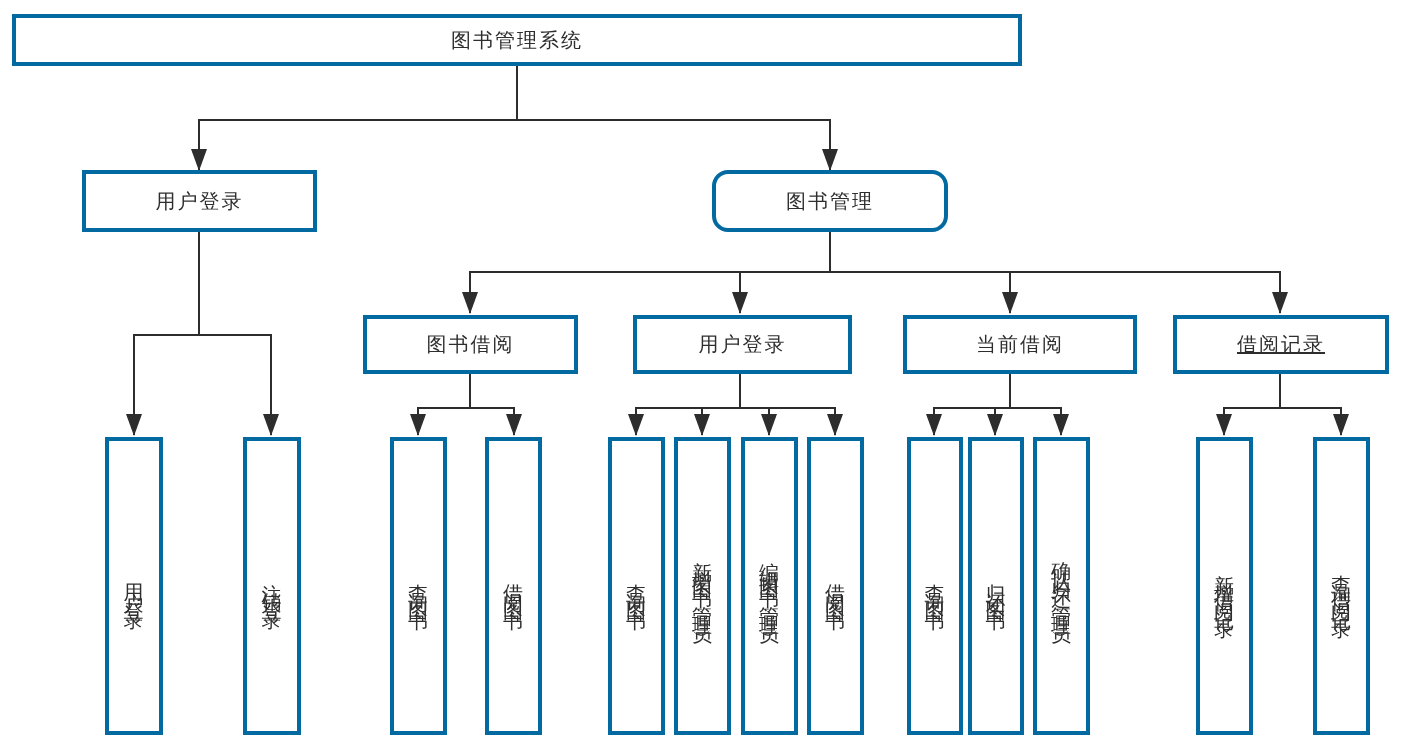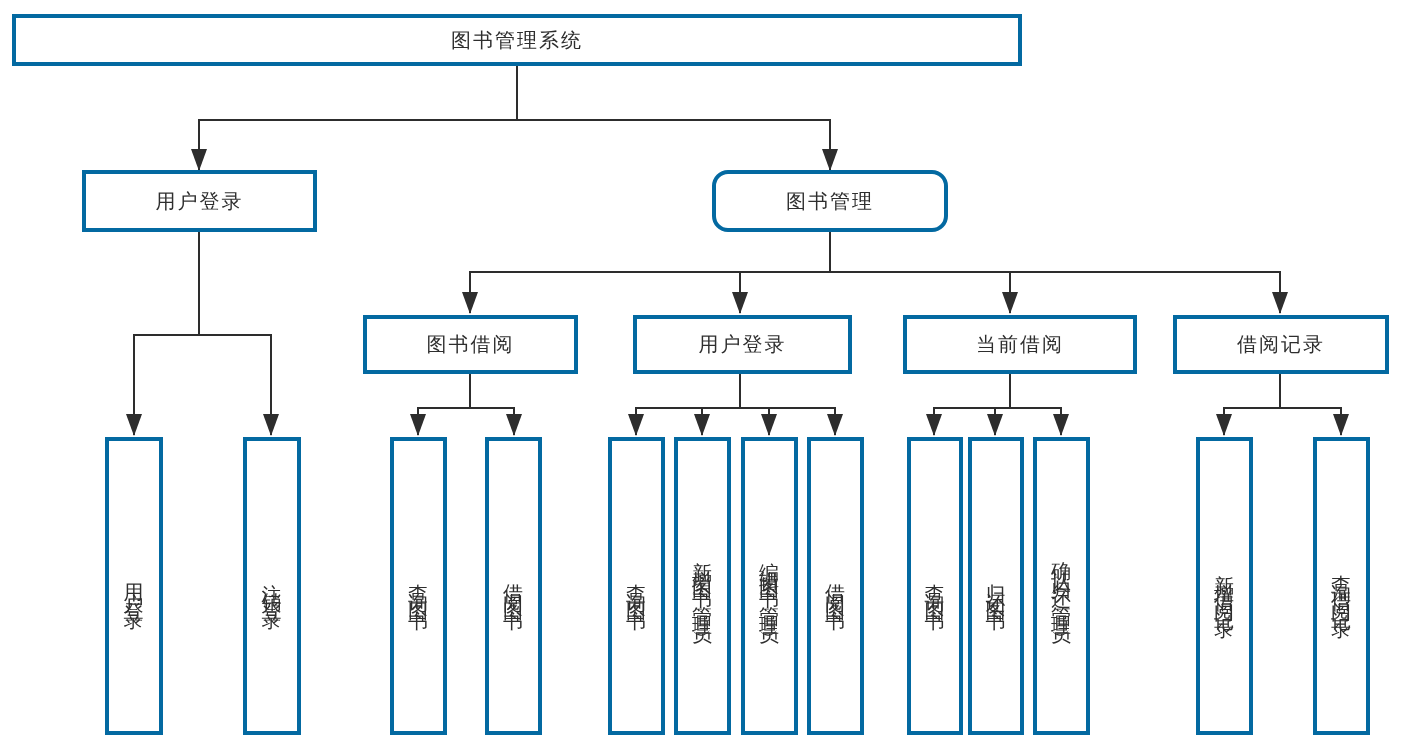--- a/index.html
+++ b/index.html
@@ -97,21 +97,21 @@
   </svg>
 
   <div class="box root-box" style="left:12px; top:14px; width:1010px; height:52px;">图书管理系统</div>
 
   <div class="box" style="left:82px; top:170px; width:235px; height:62px;">用户登录</div>
   <div class="box" style="left:712px; top:170px; width:236px; height:62px;border-radius:16px;">图书管理</div>
 
   <div class="box" style="left:363px; top:315px; width:215px; height:59px;">图书借阅</div>
   <div class="box" style="left:633px; top:315px; width:219px; height:59px;">用户登录</div>
   <div class="box" style="left:903px; top:315px; width:234px; height:59px;">当前借阅</div>
-  <div class="box" style="left:1173px; top:315px; width:216px; height:59px;">借阅记录</div>
+  <div class="box" style="left:1173px; top:315px; width:216px; height:59px;text-decoration:underline;">借阅记录</div>
 
   <div class="box v" style="left:105px; top:437px; width:58px; height:298px;">用户登录</div>
   <div class="box v" style="left:243px; top:437px; width:58px; height:298px;">注销登录</div>
 
   <div class="box v" style="left:390px; top:437px; width:57px; height:298px;">查询图书</div>
   <div class="box v" style="left:485px; top:437px; width:57px; height:298px;">借阅图书</div>
 
   <div class="box v" style="left:608px; top:437px; width:57px; height:298px;">查询图书</div>
   <div class="box v" style="left:674px; top:437px; width:57px; height:298px;">新增图书（管理员）</div>
   <div class="box v" style="left:741px; top:437px; width:57px; height:298px;">编辑图书（管理员）</div>

